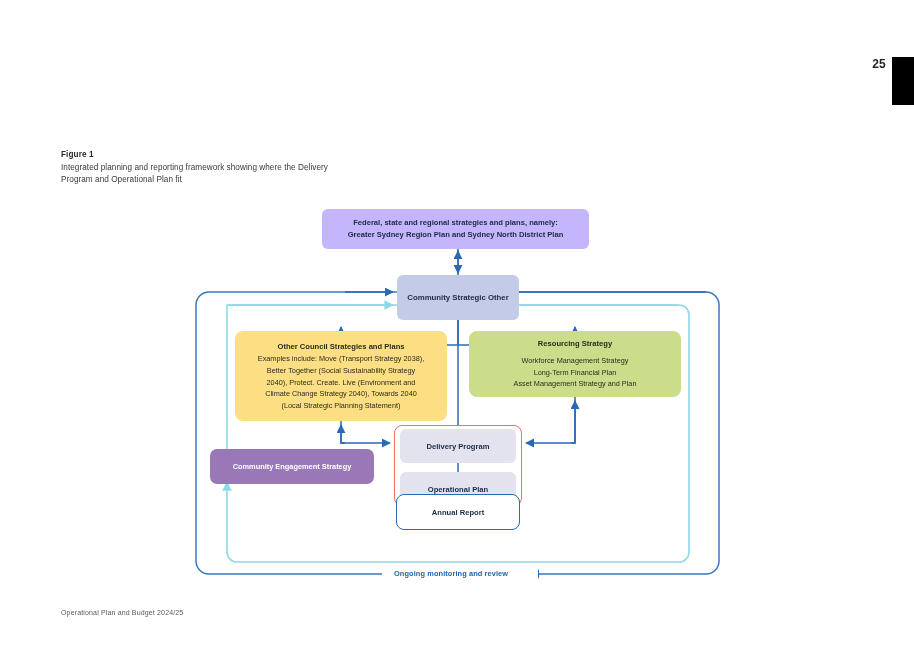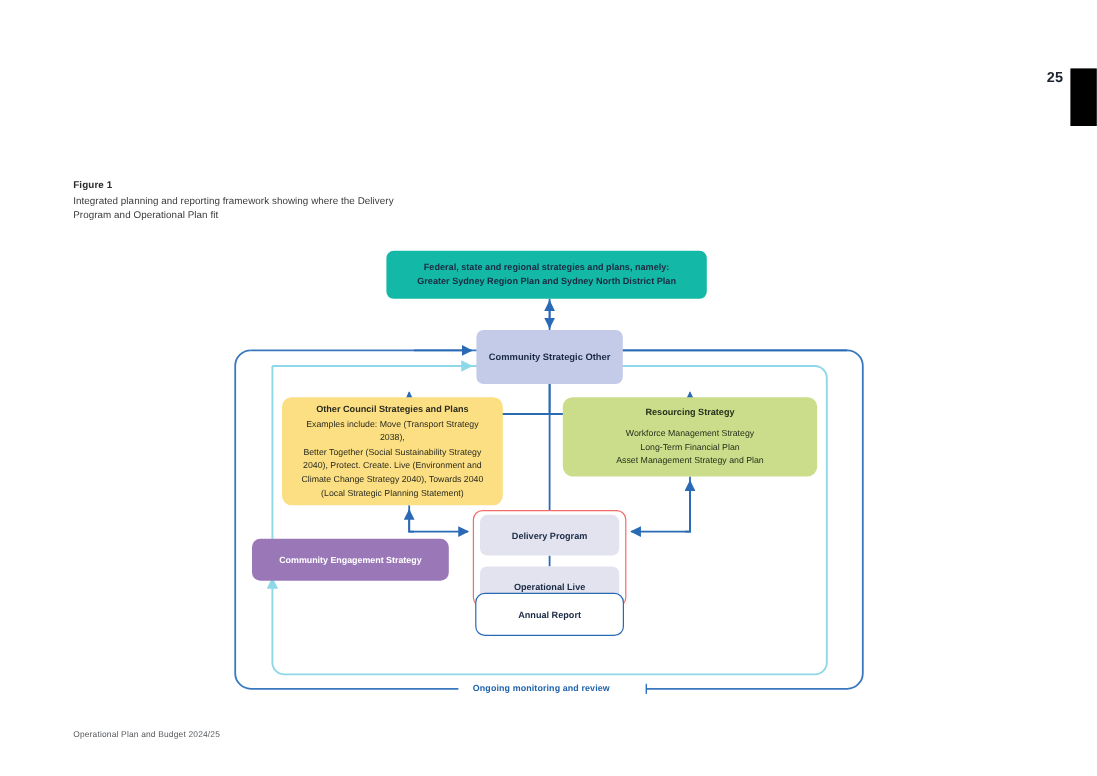--- a/index.html
+++ b/index.html
@@ -49,35 +49,35 @@
     display:flex; flex-direction:column;
     align-items:center; justify-content:center;
     text-align:center;
     border-radius:7px;
   }
   .node .t-title { font-weight:bold; }
 
   
   #node-federal {
     left:322px; top:209px; width:267px; height:40px;
-    background:#14b8a6; border-radius:6px;
+    background:#c4b5fd; border-radius:6px;
     font-size:7.6px; line-height:11.6px;
     font-weight:bold; color:#1b2a44;
   }
 
   
   #node-csp {
     left:397px; top:275px; width:122px; height:45px;
     background:#c3cbe8; border-radius:6px;
     font-size:7.8px; font-weight:bold; color:#1b2a44;
   }
 
   
   #node-other {
-    left:235px; top:331px; width:184px; height:90px;
+    left:235px; top:331px; width:212px; height:90px;
     background:#fbdf82; border-radius:8px;
     padding:6px 12px;
     font-size:7.3px; line-height:11.6px; color:#2b2b20;
   }
   #node-other .t-title { font-size:7.6px; margin-bottom:1px; }
 
   
   #node-resourcing {
     left:469px; top:331px; width:212px; height:66px;
     background:#cbdd8b; border-radius:8px;
@@ -225,21 +225,21 @@
       <span class="t-title">Community Engagement Strategy</span>
     </div>
 
     <div id="dp-op-frame"></div>
 
     <div class="node" id="node-dp">
       <span class="t-title">Delivery Program</span>
     </div>
 
     <div class="node" id="node-op">
-      <span class="t-title">Operational Live</span>
+      <span class="t-title">Operational Plan</span>
     </div>
 
     <div class="node" id="node-annual">
       <span class="t-title">Annual Report</span>
     </div>
 
     <div class="ongoing-label">Ongoing monitoring and review</div>
   </div>
 
   <div class="footer">Operational Plan and Budget 2024/25</div>

